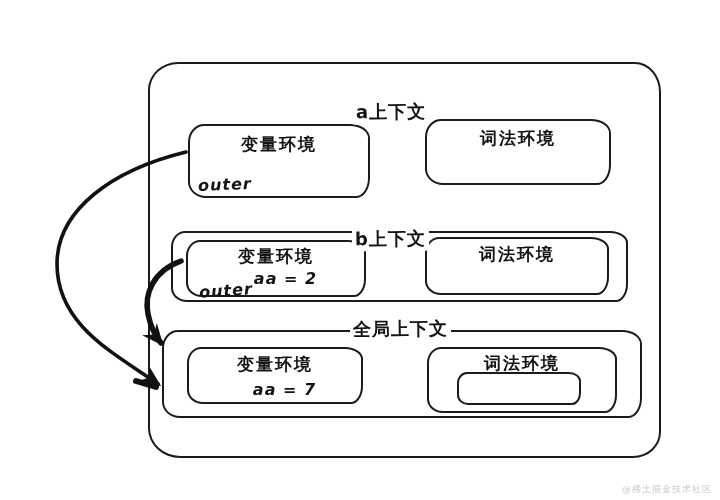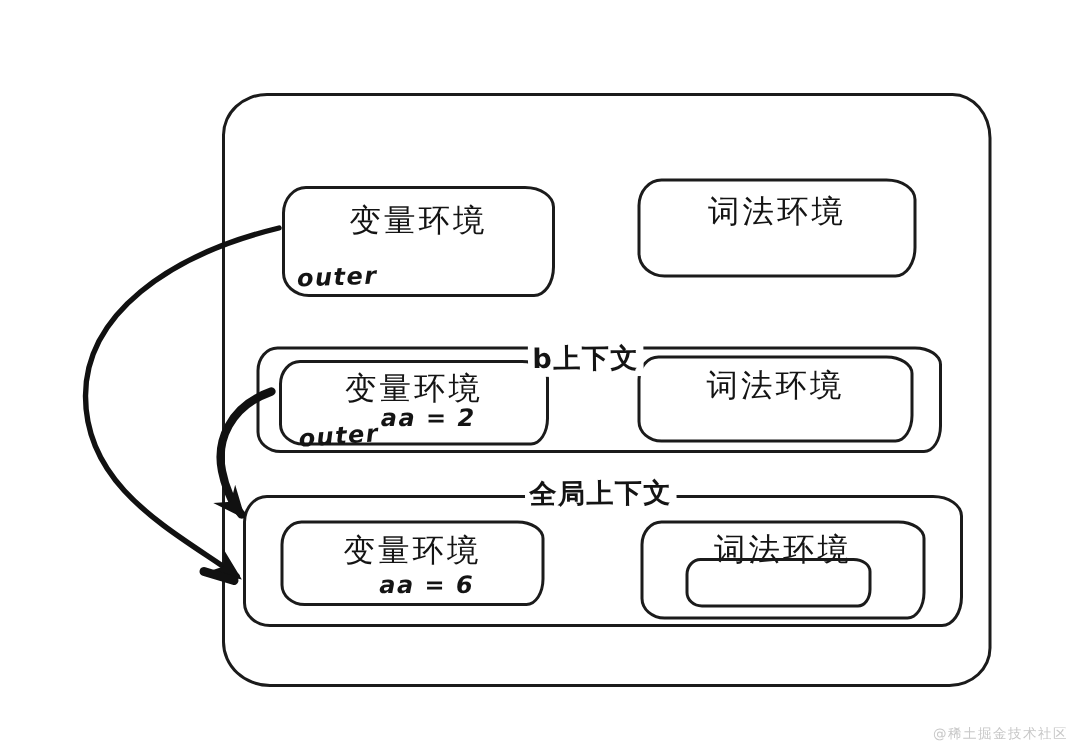--- a/index.html
+++ b/index.html
@@ -31,22 +31,22 @@
     background: #ffffff;
     padding: 0 3px;
     white-space: nowrap;
     z-index: 3;
     transform: rotate(-0.6deg);
   }
   .box-title {
     position: absolute;
     left: 0; right: 0;
     text-align: center;
-    font-size: 21px;
-    font-weight: 400;
+    font-size: 17px;
+    font-weight: 700;
     letter-spacing: 2px;
     white-space: nowrap;
   }
   .hand {
     font-style: italic;
     font-weight: 600;
     letter-spacing: 1px;
   }
   .binding {
     position: absolute;
@@ -78,20 +78,21 @@
     margin-top: 15px;
   }
 </style>
 </head>
 <body>
 
 <div class="stage">
 
   <div class="box r-big" style="left:148px; top:62px; width:513px; height:396px;">
 
+    <div class="section-title" style="left:203px; top:36px;">a上下文</div>
 
     <div class="box r-mid" style="left:38px; top:60px; width:182px; height:74px;">
       <div class="box-title" style="top:7px;">变量环境</div>
       <div class="outer-label hand" style="left:8px; bottom:2px; transform:rotate(-2deg);">outer</div>
     </div>
 
     <div class="box r-mid" style="left:275px; top:55px; width:186px; height:66px;">
       <div class="box-title" style="top:6px;">词法环境</div>
     </div>
 
@@ -109,21 +110,21 @@
         <div class="box-title" style="top:4px;">词法环境</div>
       </div>
     </div>
 
     <div class="section-title" style="left:200px; top:253px;">全局上下文</div>
 
     <div class="box r-mid" style="left:12px; top:266px; width:480px; height:88px;">
 
       <div class="box r-small" style="left:23px; top:15px; width:176px; height:57px;">
         <div class="box-title" style="top:4px;">变量环境</div>
-        <div class="binding hand" style="top:31px;">aa = 6</div>
+        <div class="binding hand" style="top:31px;">aa = 7</div>
       </div>
 
       <div class="box r-small" style="left:263px; top:15px; width:190px; height:66px;">
         <div class="box-title" style="top:3px;">词法环境</div>
         <div class="box r-tiny" style="left:28px; top:23px; width:124px; height:33px; border-width:2px;"></div>
       </div>
     </div>
   </div>
 
   <svg class="arrows-svg" viewBox="0 0 720 500">

